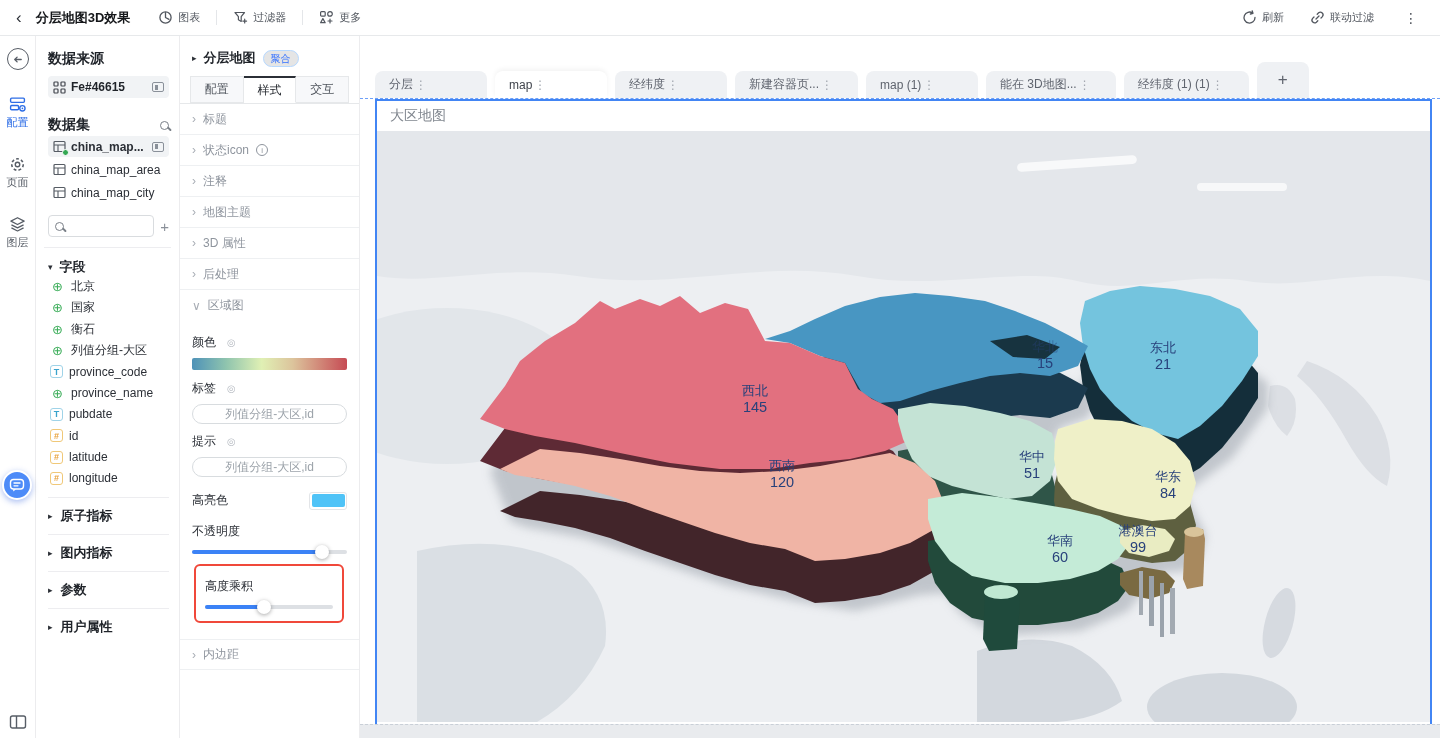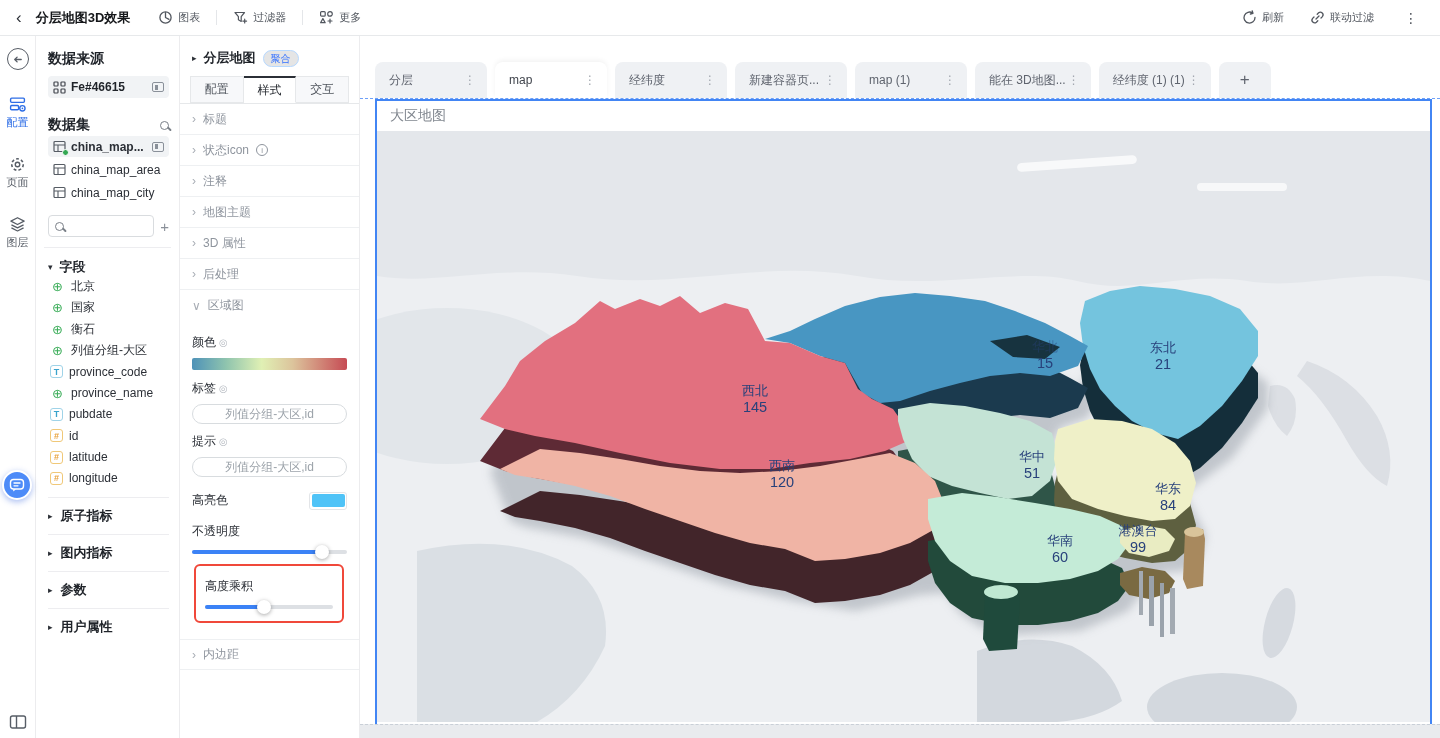--- a/index.html
+++ b/index.html
@@ -63,40 +63,40 @@
   .cp-title{font-weight:bold;font-size:13px}
   .badge{font-size:10px;color:#3370ff;background:#e5e5e5;border:1px solid #b6d8ff;border-radius:9px;padding:1px 7px;line-height:13px}
   .cp-tabs{display:flex;padding:0 10px;border-bottom:1px solid #e6e8ea}
   .cp-tab{flex:1;height:27px;display:flex;align-items:center;justify-content:center;background:#f7f8fa;border:1px solid #e6e8ea;border-left:none;color:#51565e;cursor:pointer;font-size:12px}
   .cp-tab:first-child{border-left:1px solid #e6e8ea}
   .cp-tab.active{background:#fff;border-top:2px solid #2b2f36;border-bottom:1px solid #fff;color:#1f2329}
   .cp-row{height:31px;display:flex;align-items:center;gap:7px;padding:0 12px;color:#8f959e;border-bottom:1px solid #eef0f2;cursor:pointer;font-size:12px}
   .cp-chev{color:#a8adb5;font-size:12px}
   .info-ico{width:12px;height:12px;border:1px solid #8f959e;border-radius:50%;display:inline-flex;align-items:center;justify-content:center;font-size:8px;font-style:normal}
   .region-body{padding:9px 12px 2px}
-  .fld-label{color:#2b2f36;margin:4px 0 7px;display:flex;align-items:center;gap:3px}
+  .fld-label{color:#2b2f36;margin:4px 0 7px;display:flex;align-items:center;gap:11px}
   .gear-sm{color:#b5bac1;font-size:10px}
   .grad{height:12px;border-radius:2px;background:linear-gradient(90deg,#4e92b8 0%,#8fc4ae 22%,#e0f0b4 45%,#dcc49c 65%,#c64b54 100%);margin-bottom:10px;cursor:pointer}
   .pill{height:20px;border:1px solid #d8dcdf;border-radius:10px;display:flex;align-items:center;justify-content:center;color:#9ca3aa;margin-bottom:9px;cursor:text;overflow:hidden;white-space:nowrap}
   .color-row{display:flex;align-items:center;justify-content:space-between;height:29px;color:#2b2f36}
   .swatch{width:38px;height:18px;border-radius:3px;border:1px solid #e3e5e8;padding:1.5px;background:#fff;cursor:pointer}
   .swatch>div{width:100%;height:100%;border-radius:2px}
   .sw-base>div{background:#9394ea}
   .sw-hl>div{background:#4fc3f7}
   .slider-label{color:#2b2f36;margin:8px 0 10px}
   .track{height:4px;background:#dde0e4;border-radius:2px;position:relative;margin-bottom:10px;cursor:pointer}
   .fill{height:4px;background:#3b82f6;border-radius:2px;position:relative}
   .knob{position:absolute;right:-7px;top:-5px;width:14px;height:14px;border-radius:50%;background:#fff;box-shadow:0 1px 4px rgba(0,0,0,.35)}
   .hl-box{border:2px solid #f0483a;border-radius:6px;margin:6px 3px 14px 2px;padding:4px 9px 12px}
   .cp-row.padding-row{border-top:1px solid #eef0f2}
 
   
   .canvas{position:absolute;top:36px;left:360px;width:1080px;height:702px;background:#fff;z-index:10}
   .tabstrip{position:absolute;top:26px;left:15px;right:0;height:36px;display:flex;gap:8px;align-items:flex-end}
-  .tab{height:36px;min-width:112px;background:#eff1f4;border-radius:8px 8px 0 0;display:flex;align-items:center;justify-content:space-between;padding:0 9px 0 14px;color:#5f646e;cursor:pointer}
+  .tab{height:27px;min-width:112px;background:#eff1f4;border-radius:8px 8px 0 0;display:flex;align-items:center;padding:0 23px 0 14px;color:#5f646e;cursor:pointer}
   .tab.active{background:#fff;color:#41454d;box-shadow:0 -2px 5px rgba(0,0,0,.05)}
   .tab .kebab{color:#a3a8b0;font-size:12px;padding:0 2px}
   .tab-add{height:36px;width:52px;background:#eff1f4;border-radius:8px 8px 0 0;display:flex;align-items:center;justify-content:center;color:#5f646e;font-size:17px;cursor:pointer}
   .dash-line{position:absolute;top:62px;left:0;right:0;border-top:1px dashed #6ea0f8}
   .card{position:absolute;top:63px;left:15px;width:1057px;height:625px;background:#fff;border:2px solid #4285f4;border-bottom:none}
   .card-title{height:30px;display:flex;align-items:center;padding:0 13px;color:#81878f;font-size:14px}
   .mapwrap{position:relative;width:1053px;height:591px;background:#eef0f3;overflow:hidden}
   .mapwrap svg.scene{position:absolute;left:0;top:0}
   .map-label{position:absolute;width:90px;margin-left:-45px;text-align:center;color:#28417b;line-height:16px;pointer-events:none}
   .map-label .nm{font-size:13px;display:block}
@@ -539,21 +539,21 @@
           <span class="val">15</span>
         </div>
       <div class="map-label" style="left:786px;top:209px">
           <span class="nm">东北</span>
           <span class="val">21</span>
         </div>
       <div class="map-label" style="left:655px;top:318px">
           <span class="nm">华中</span>
           <span class="val">51</span>
         </div>
-      <div class="map-label" style="left:791px;top:350px">
+      <div class="map-label" style="left:791px;top:338px">
           <span class="nm">华东</span>
           <span class="val">84</span>
         </div>
       <div class="map-label" style="left:683px;top:402px">
           <span class="nm">华南</span>
           <span class="val">60</span>
         </div>
       <div class="map-label" style="left:761px;top:392px">
           <span class="nm">港澳台</span>
           <span class="val">99</span>

